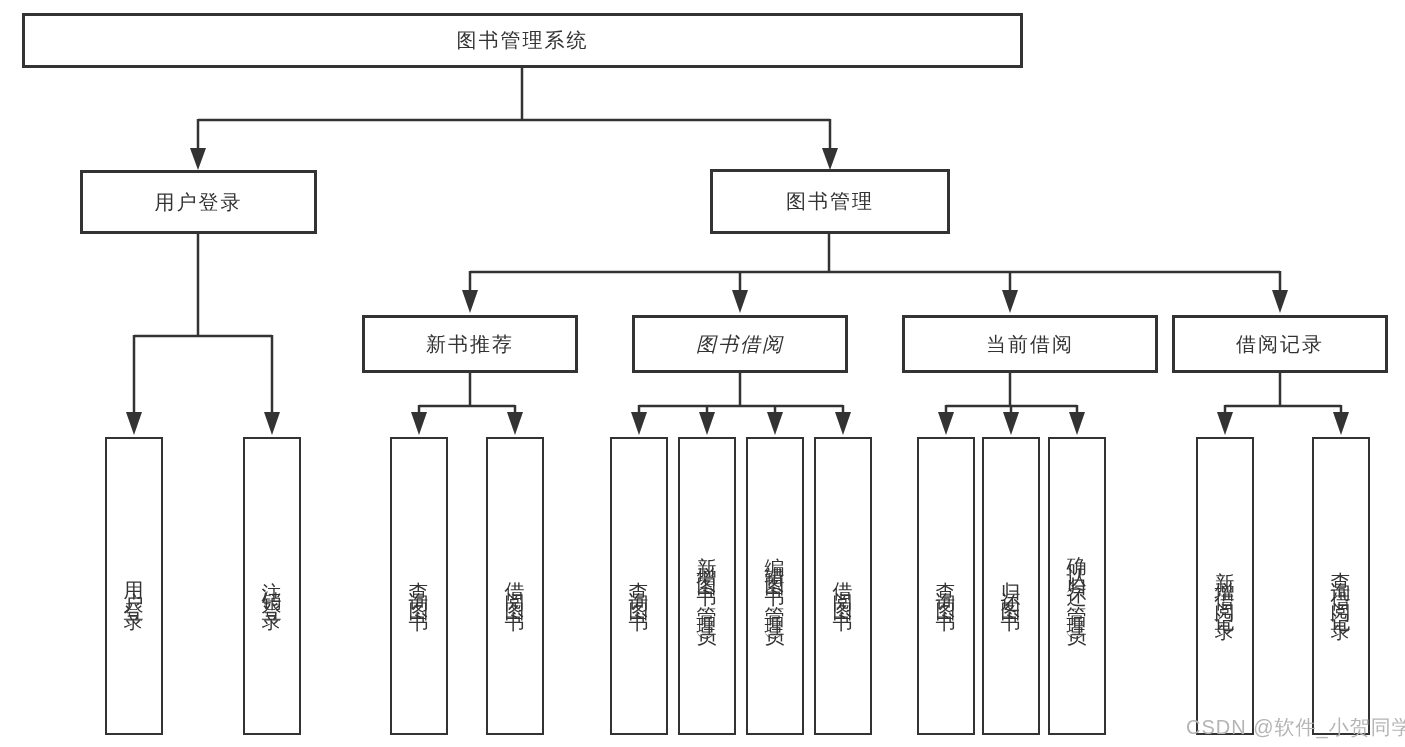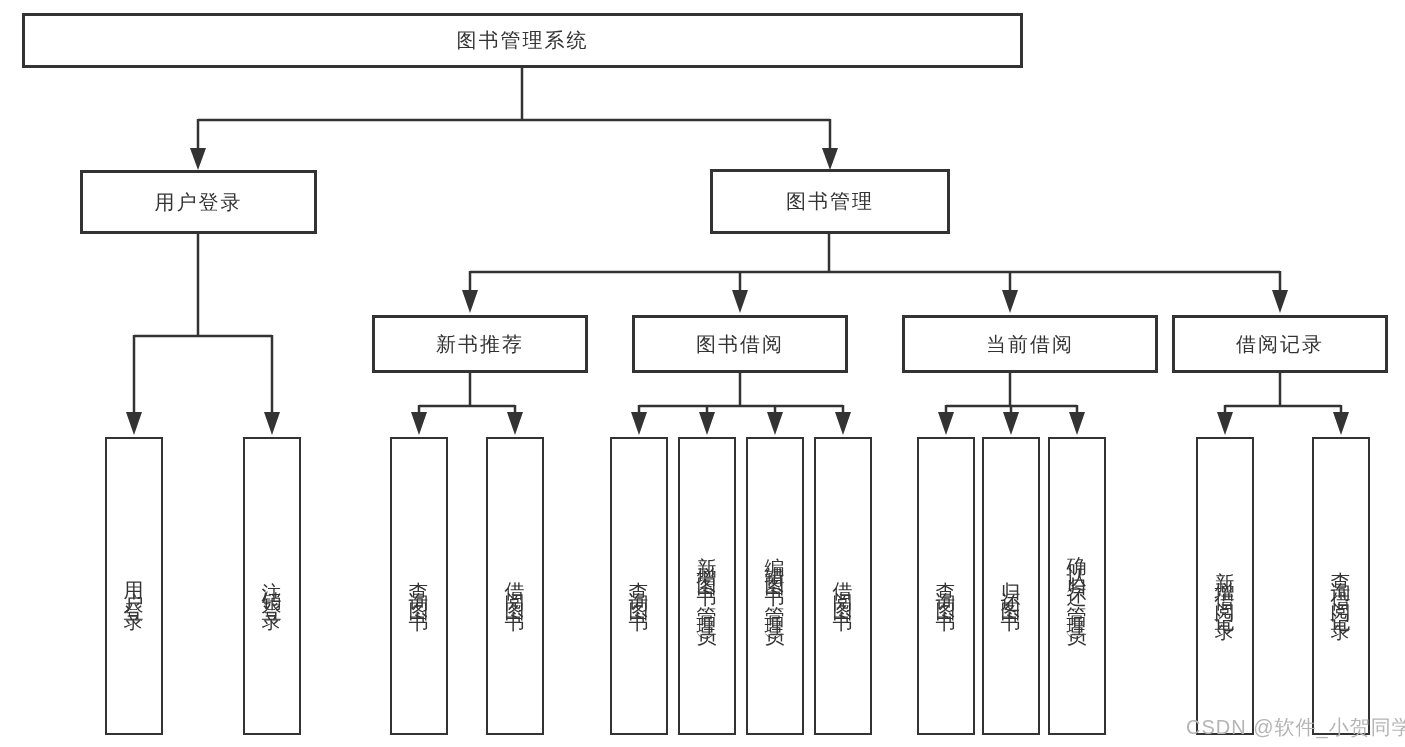--- a/index.html
+++ b/index.html
@@ -134,22 +134,22 @@
       <polygon points="1217,412 1233,412 1225,435"></polygon>
       <polygon points="1333,412 1349,412 1341,435"></polygon>
     </g>
   </svg>
 
   <div class="box" style="left:22px;top:13px;width:1001px;height:55px;">图书管理系统</div>
 
   <div class="box" style="left:80px;top:170px;width:237px;height:64px;">用户登录</div>
   <div class="box" style="left:710px;top:169px;width:240px;height:65px;text-align:right;">图书管理</div>
 
-  <div class="box" style="left:372px;top:315px;width:216px;height:58px;">新书推荐</div>
-  <div class="box" style="left:632px;top:315px;width:216px;height:58px;">图书借阅</div>
+  <div class="box" style="left:362px;top:315px;width:216px;height:58px;">新书推荐</div>
+  <div class="box" style="left:632px;top:315px;width:216px;height:58px;font-style:italic;">图书借阅</div>
   <div class="box" style="left:902px;top:315px;width:256px;height:58px;">当前借阅</div>
   <div class="box" style="left:1172px;top:315px;width:216px;height:58px;">借阅记录</div>
 
   <div class="box leaf" style="left:105px;top:437px;width:58px;height:298px;">
     <span>用户登录</span>
   </div>
   <div class="box leaf" style="left:243px;top:437px;width:58px;height:298px;">
     <span>注销登录</span>
   </div>
 

